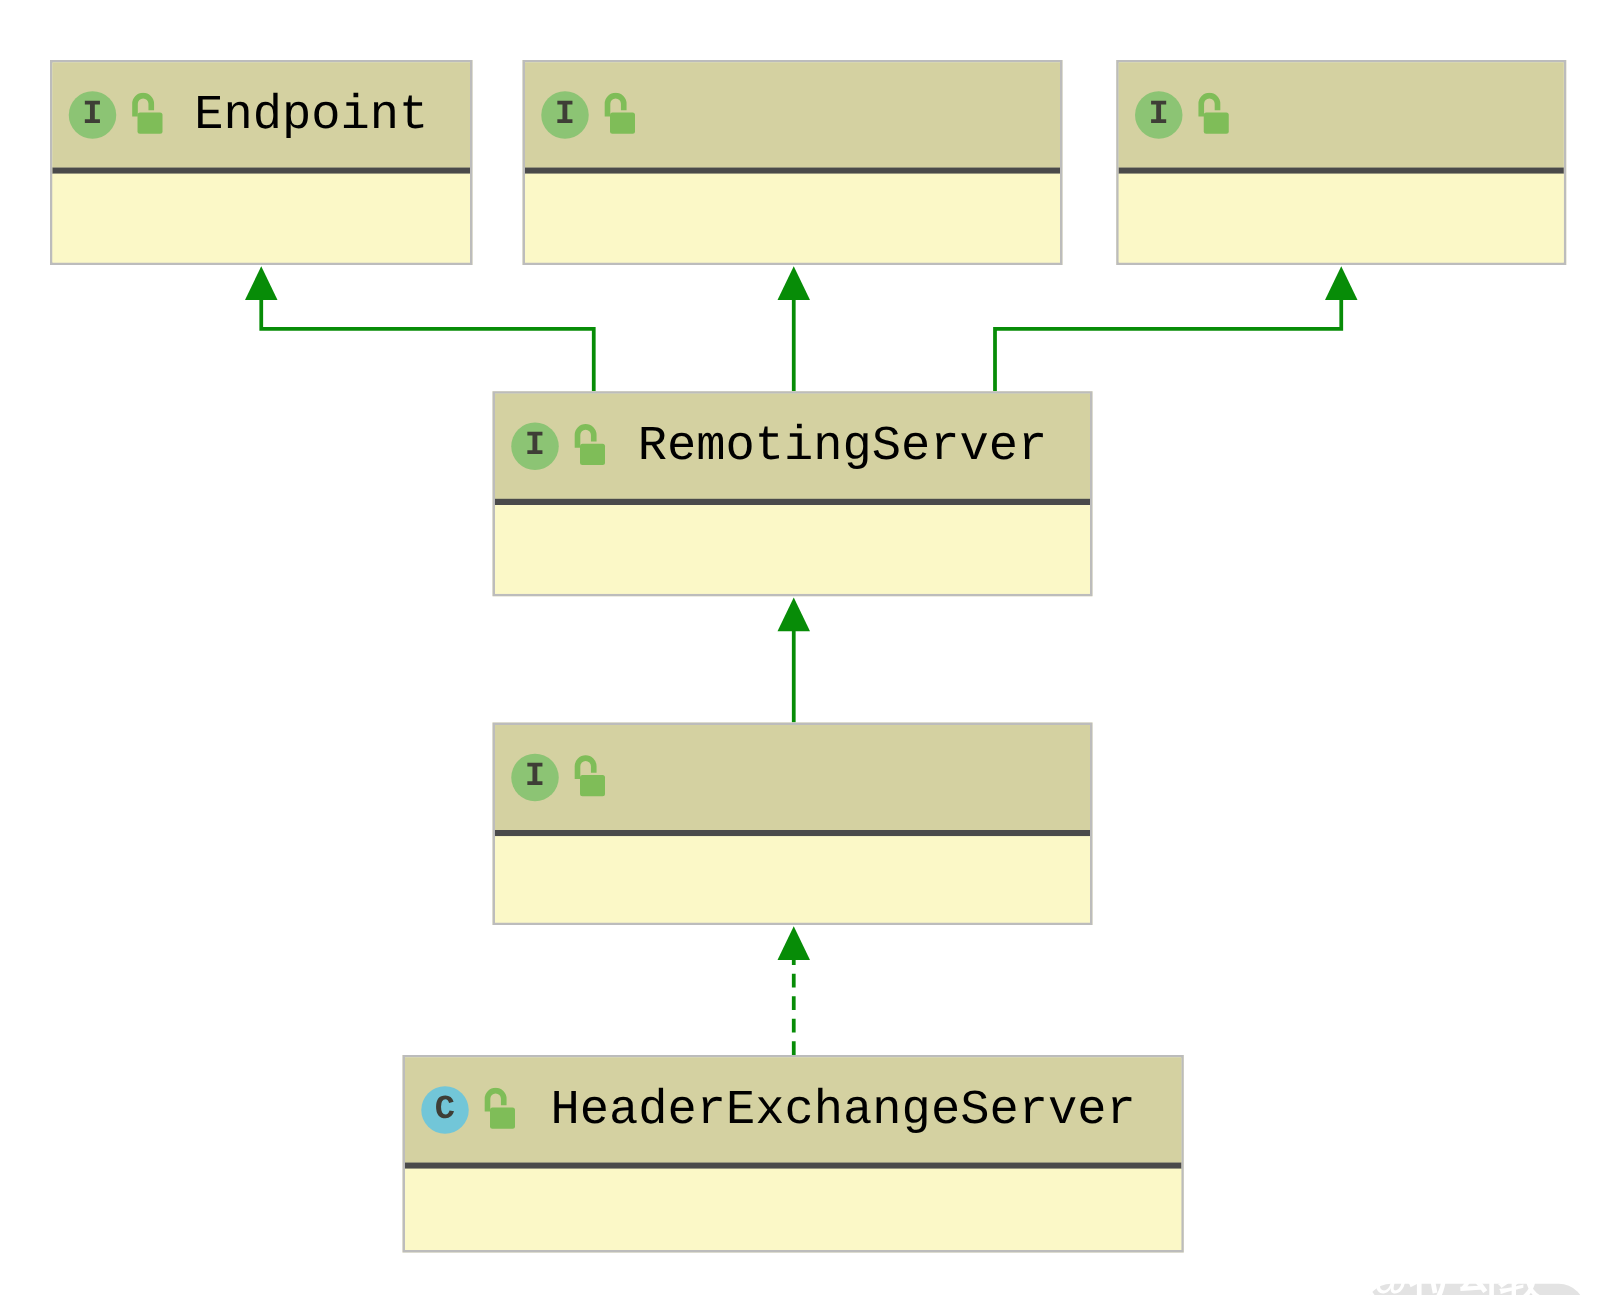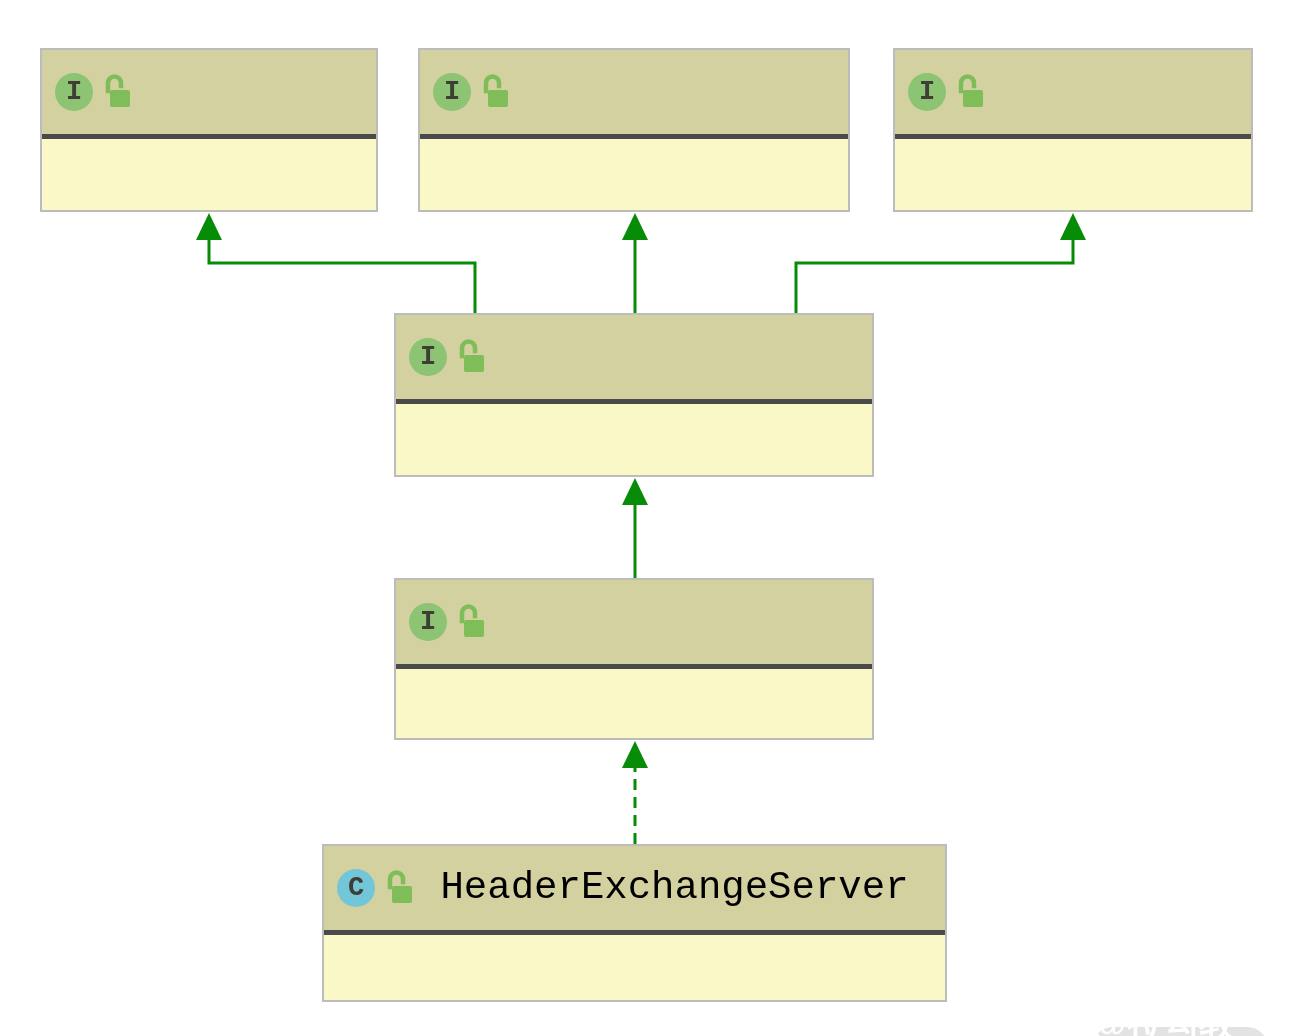--- a/index.html
+++ b/index.html
@@ -88,20 +88,21 @@
 
   <div class="node" style="left:40px;top:48px;width:338px;height:164px">
     <div class="node-header">
       <span class="badge interface">I</span>
       <span class="lock">
         <svg width="30" height="36" viewBox="0 0 30 36">
           <path class="lk" d="M6 17 V9 a6.5 6.5 0 0 1 13 0 v3" fill="none" stroke-width="4.5" stroke-linecap="square"></path>
           <rect class="lkb" x="8" y="16" width="20" height="17" rx="2"></rect>
         </svg>
       </span>
+      <span class="node-title">Endpoint</span>
     </div>
     <div class="node-divider"></div>
     <div class="node-body"></div>
   </div>
 
   <div class="node" style="left:418px;top:48px;width:432px;height:164px">
     <div class="node-header">
       <span class="badge interface">I</span>
       <span class="lock">
         <svg width="30" height="36" viewBox="0 0 30 36">
@@ -130,20 +131,21 @@
 
   <div class="node" style="left:394px;top:313px;width:480px;height:164px">
     <div class="node-header">
       <span class="badge interface">I</span>
       <span class="lock">
         <svg width="30" height="36" viewBox="0 0 30 36">
           <path class="lk" d="M6 17 V9 a6.5 6.5 0 0 1 13 0 v3" fill="none" stroke-width="4.5" stroke-linecap="square"></path>
           <rect class="lkb" x="8" y="16" width="20" height="17" rx="2"></rect>
         </svg>
       </span>
+      <span class="node-title">RemotingServer</span>
     </div>
     <div class="node-divider"></div>
     <div class="node-body"></div>
   </div>
 
   <div class="node" style="left:394px;top:578px;width:480px;height:162px">
     <div class="node-header">
       <span class="badge interface">I</span>
       <span class="lock">
         <svg width="30" height="36" viewBox="0 0 30 36">

